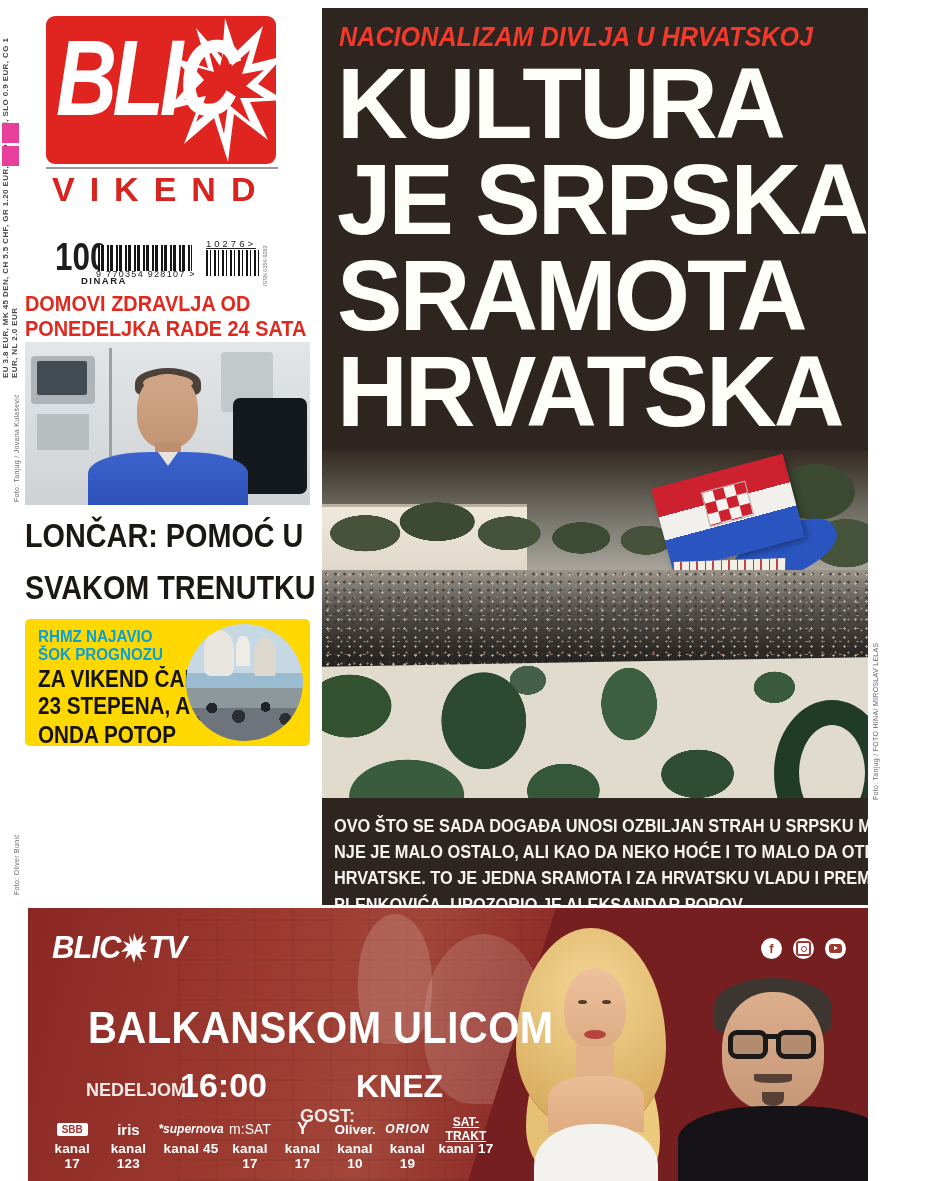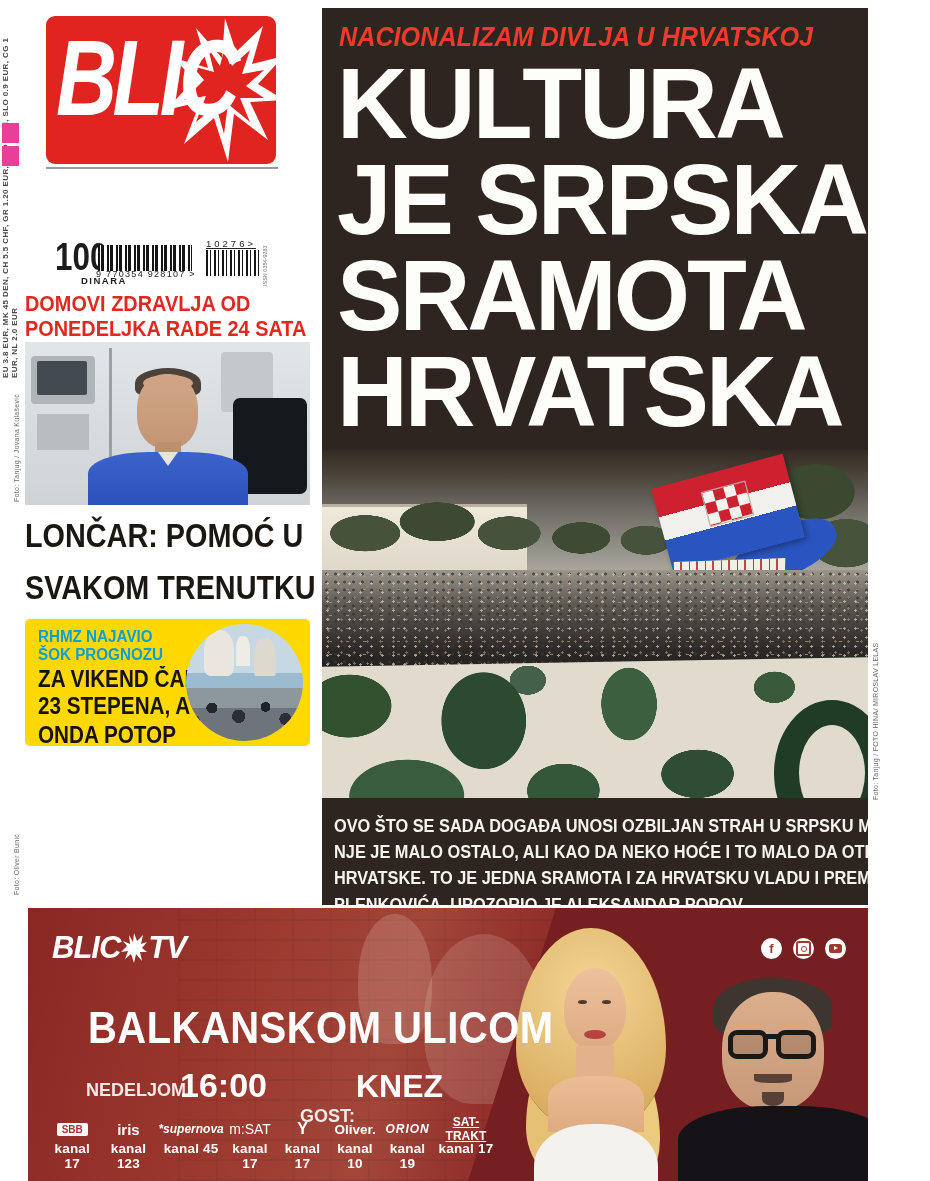--- a/index.html
+++ b/index.html
@@ -165,21 +165,21 @@
     clip-path:polygon(22% 0,100% 0,100% 100%,0 100%);}
   .tv-logo{left:24px;top:22px;color:#fff;font-weight:bold;font-style:italic;font-size:31px;
     letter-spacing:-1px;display:flex;align-items:center;}
   .tv-logo-burst{width:26px;height:30px;margin:0 1px;}
   .tv-show{left:60px;top:94px;font-size:43px;font-weight:bold;color:#fff;letter-spacing:.5px;
     transform:scale(.93,1.05);transform-origin:left top;}
   .tv-day{left:58px;top:172px;font-size:18px;font-weight:bold;color:#f3e9e6;}
   .tv-time{left:152px;top:158px;font-size:34px;font-weight:bold;color:#fff;text-align:right;}
   .tv-guest-label{left:272px;top:172px;font-size:18px;font-weight:bold;color:#f3e9e6;margin-top:26px;}
   .tv-guest{left:328px;top:160px;font-size:32px;font-weight:bold;color:#fff;}
-  .tv-channels{left:18px;top:212px;width:452px;display:flex;justify-content:center;}
+  .tv-channels{left:18px;top:212px;width:452px;display:flex;justify-content:flex-end;}
   .tv-ch{text-align:center;color:#fff;}
   .tv-ch-name{font-size:12px;font-weight:bold;height:18px;display:flex;align-items:center;justify-content:center;}
   .tv-ch-name .boxed{background:#fff;color:#a33;padding:1px 5px;border-radius:2px;font-size:10px;}
   .tv-ch-kanal{font-size:13.5px;font-weight:bold;margin-top:3px;letter-spacing:.2px;}
   .tv-social{right:22px;top:30px;display:flex;gap:11px;}
   .soc{width:21px;height:21px;border-radius:50%;background:#fff;display:flex;align-items:center;
     justify-content:center;color:#9c3a30;font-weight:bold;font-size:13px;}
   .ig-glyph{width:11px;height:11px;border:2px solid #9c3a30;border-radius:3px;position:relative;}
   .ig-glyph:after{content:"";position:absolute;left:2.5px;top:2.5px;width:6px;height:6px;
     border:1.5px solid #9c3a30;border-radius:50%;box-sizing:border-box;}
@@ -231,20 +231,21 @@
   <div class="abs pink-sq" style="top:146px;"></div>
 
   <div class="abs logo-box">
     <svg class="abs logo-burst" viewBox="0 0 118 144">
       <polygon fill="#ffffff" points="59,0 70,34 97,8 86,46 118,38 92,66 118,82 84,84 102,122 68,96 62,144 48,100 18,126 34,84 0,92 28,62 8,40 42,50 30,10 56,40"></polygon>
       <polygon fill="#e0241f" points="59,28 66,48 84,32 76,56 98,52 80,68 98,80 74,80 84,104 62,86 58,116 50,88 30,104 40,78 18,82 38,62 26,48 48,54 42,30 54,48"></polygon>
     </svg>
     <div class="abs logo-text">BLIC</div>
   </div>
   <div class="abs logo-rule"></div>
+  <div class="abs edition">VIKEND</div>
   <div class="abs price-num">100</div>
   <div class="abs price-unit">DINARA</div>
   <div class="abs barcode1"></div>
   <div class="abs barcode1-digits nw">9 770354 928107 &gt;</div>
   <div class="abs barcode2-code">10276&gt;</div>
   <div class="abs barcode2"></div>
   <div class="abs issn">ISSN 0354-9283</div>
 
   <div class="abs domovi nw">
     <div>DOMOVI ZDRAVLJA OD</div>

